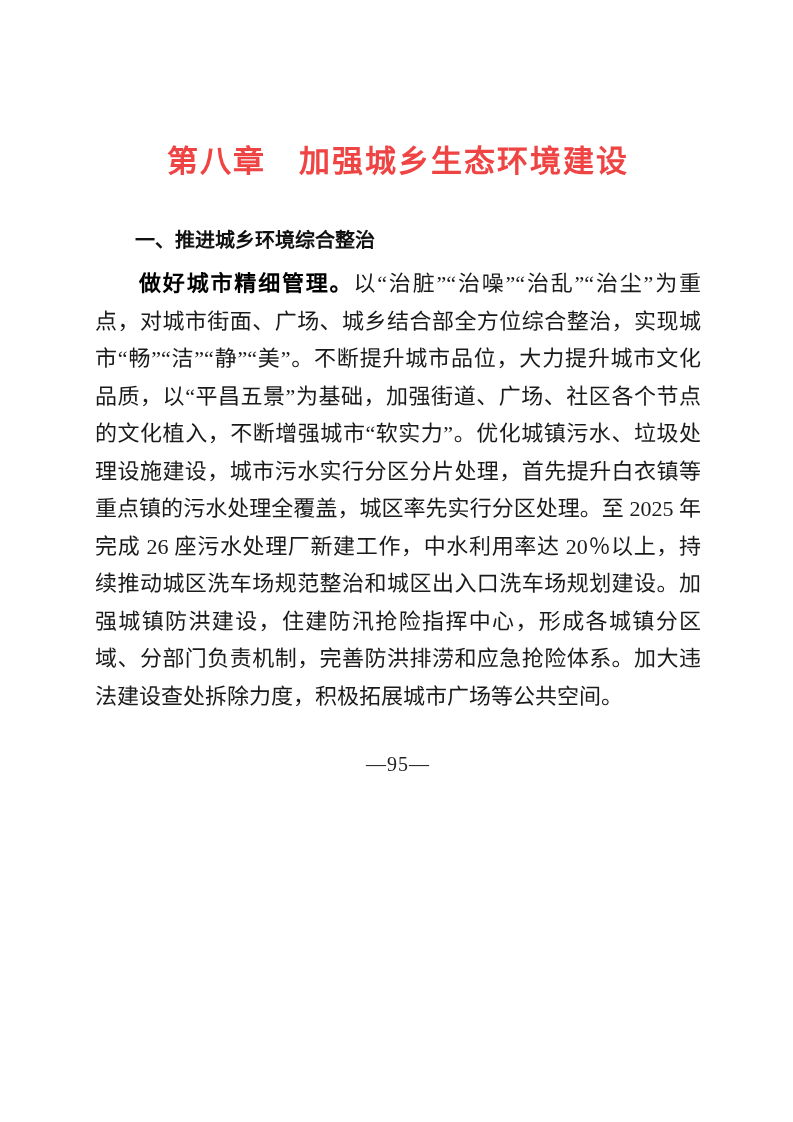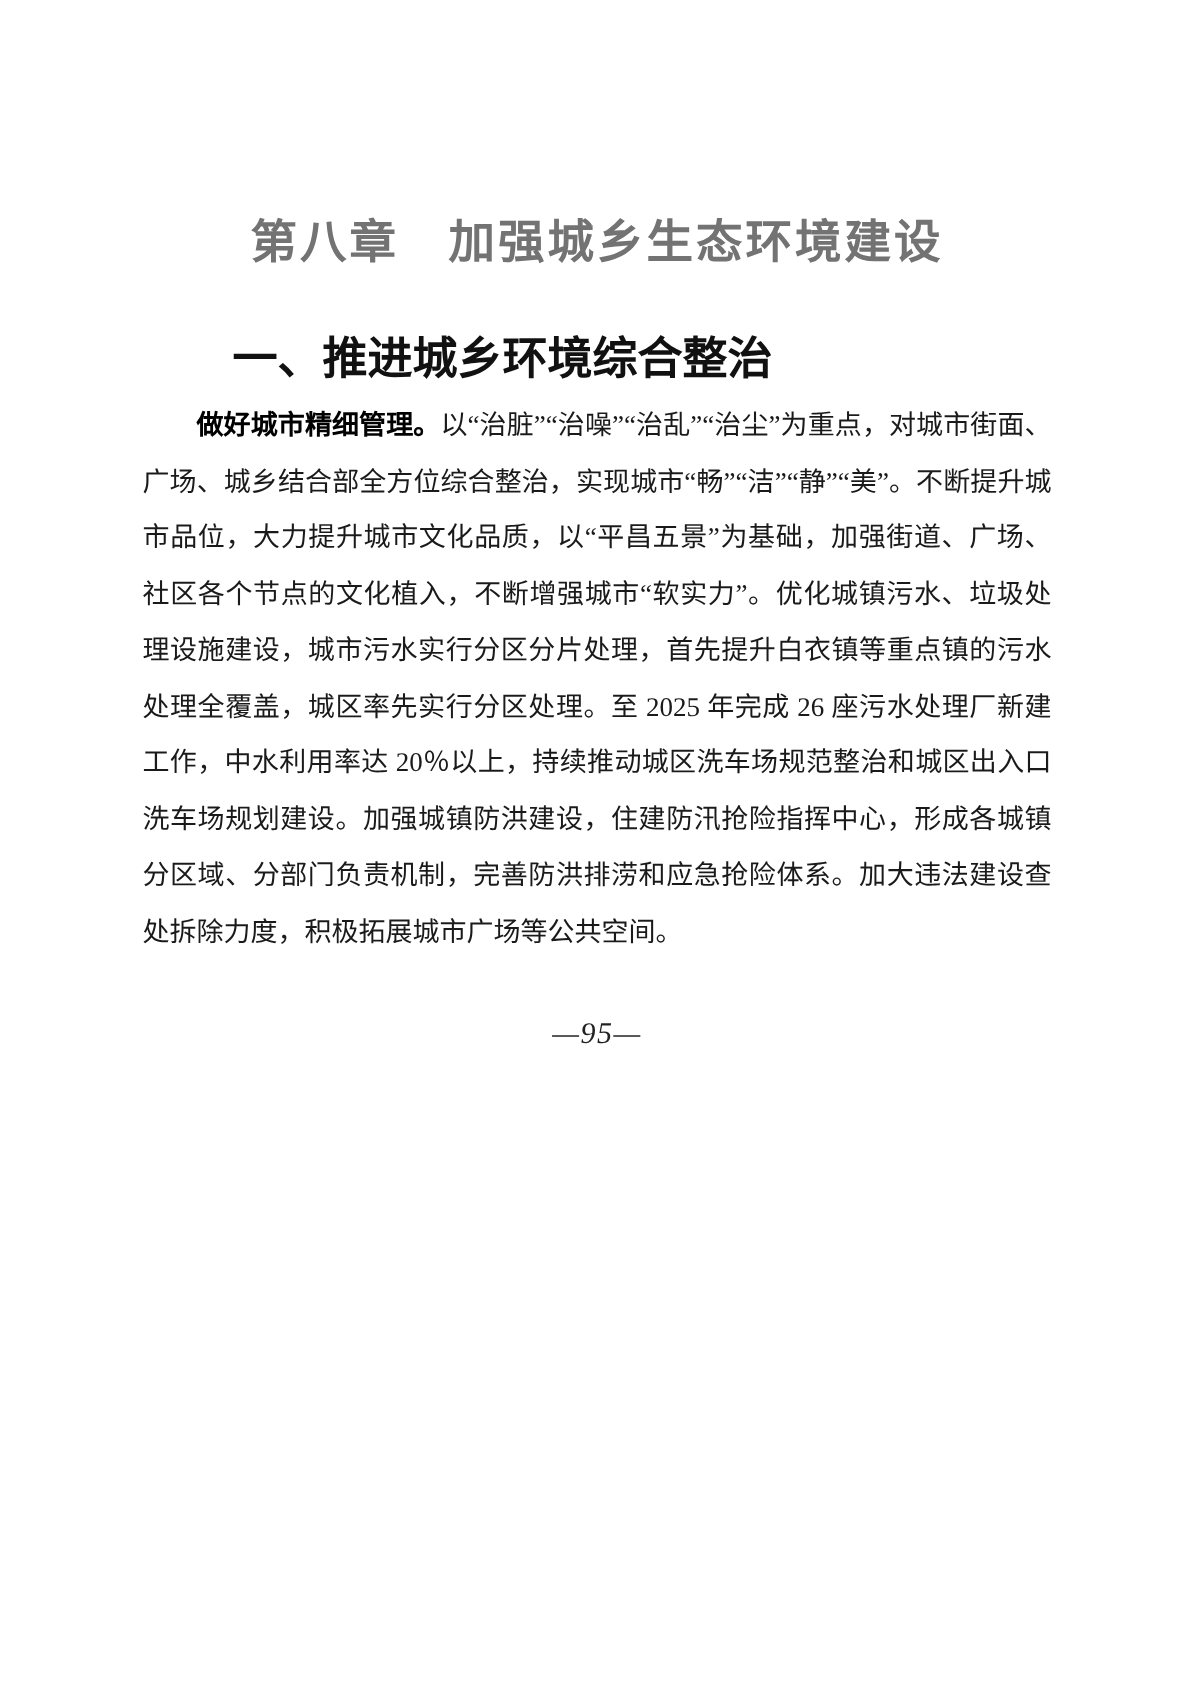--- a/index.html
+++ b/index.html
@@ -23,54 +23,53 @@
     position: relative;
   }
   .chapter-title {
     margin: 0;
     font-family: "Liberation Serif", "DejaVu Serif", serif;
     font-weight: bold;
     font-size: 31px;
     line-height: 1.2;
     text-align: center;
     letter-spacing: 2px;
-    color: #737373;
+    color: #ef4444;
     white-space: nowrap;
   }
   .section-heading {
     margin: 47px 0 12px 0;
     font-family: "Liberation Sans", "DejaVu Sans", sans-serif;
     font-weight: bold;
-    font-size: 30px;
+    font-size: 20px;
     line-height: 26px;
     text-indent: 2em;
     color: #111111;
   }
   .para {
     margin: 0;
-    font-size: 18px;
+    font-size: 22px;
     line-height: 37.5px;
     text-align: justify;
     text-justify: inter-ideograph;
     text-indent: 2em;
     color: #1a1a1a;
   }
   .para .lead {
     font-family: "Liberation Sans", "DejaVu Sans", sans-serif;
     font-weight: bold;
     color: #000000;
   }
   .page-number {
     margin-top: 38px;
     text-align: center;
     font-size: 20px;
     letter-spacing: 1px;
     color: #222222;
     font-family: "Liberation Serif", "DejaVu Serif", serif;
-    font-style: italic;
   }
 </style>
 </head>
 <body>
 
 <div class="page">
 
   <h1 class="chapter-title">第八章　加强城乡生态环境建设</h1>
 
   <h2 class="section-heading">一、推进城乡环境综合整治</h2>

